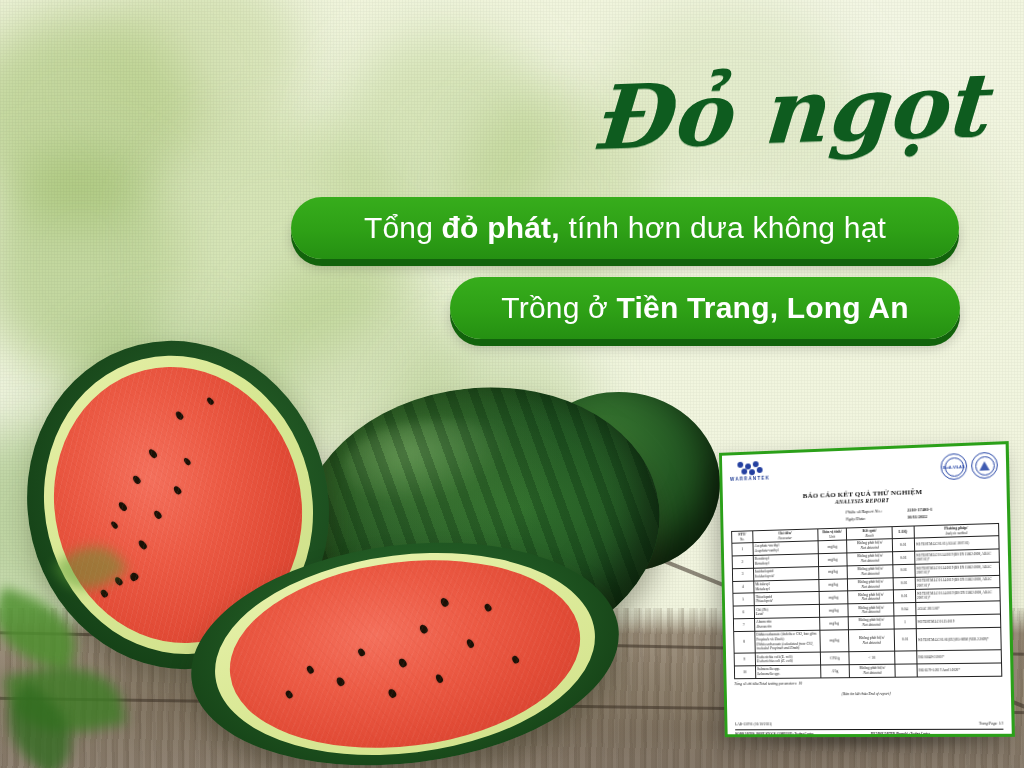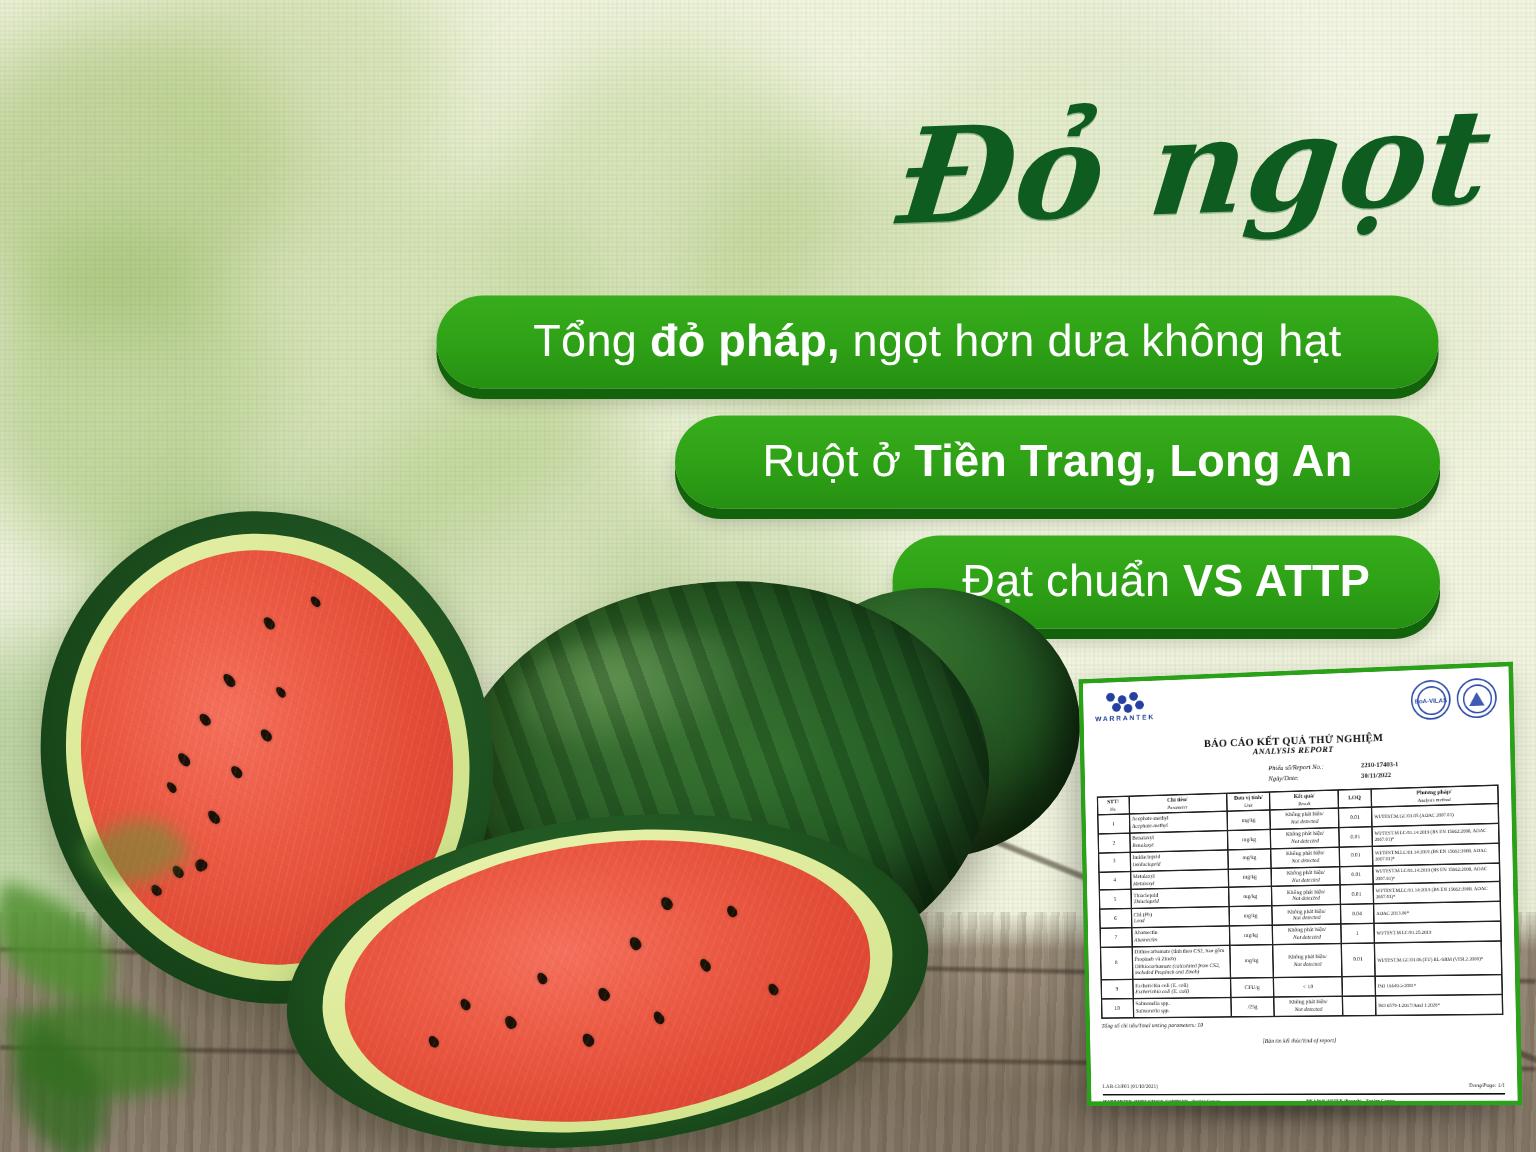--- a/index.html
+++ b/index.html
@@ -251,27 +251,24 @@
     <div class="plank-line" style="left:0;right:0;top:34px;transform:rotate(1.2deg);"></div>
     <div class="plank-line" style="left:0;right:0;top:96px;transform:rotate(.8deg);"></div>
     <div class="plank-line" style="left:540px;width:520px;top:6px;transform:rotate(22deg);height:4px;"></div>
   </div>
 
   <div class="headline">
     <span class="h-script">Đỏ ngọt</span>
   </div>
 
   <div class="pill" id="pill1">
-    <span class="pill-txt"><span>Tổng </span><b>đỏ pháp,</b><span> ngọt hơn dưa không hạt</span></span>
+    <span class="pill-txt"><span>Tổng </span><b>đỏ phát,</b><span> tính hơn dưa không hạt</span></span>
   </div>
   <div class="pill" id="pill2">
-    <span class="pill-txt"><span>Ruột ở </span><b>Tiền Trang, Long An</b><span></span></span>
-  </div>
-  <div class="pill" id="pill3">
-    <span class="pill-txt"><span>Đạt chuẩn </span><b>VS ATTP</b><span></span></span>
+    <span class="pill-txt"><span>Trồng ở </span><b>Tiền Trang, Long An</b><span></span></span>
   </div>
 
   <div class="melon" id="melon-small"></div>
 
   <div class="melon" id="melon-whole">
     <div class="melon-gloss"></div>
   </div>
 
   <div class="melon" id="melon-half">
     <div class="rind-outer"></div>

